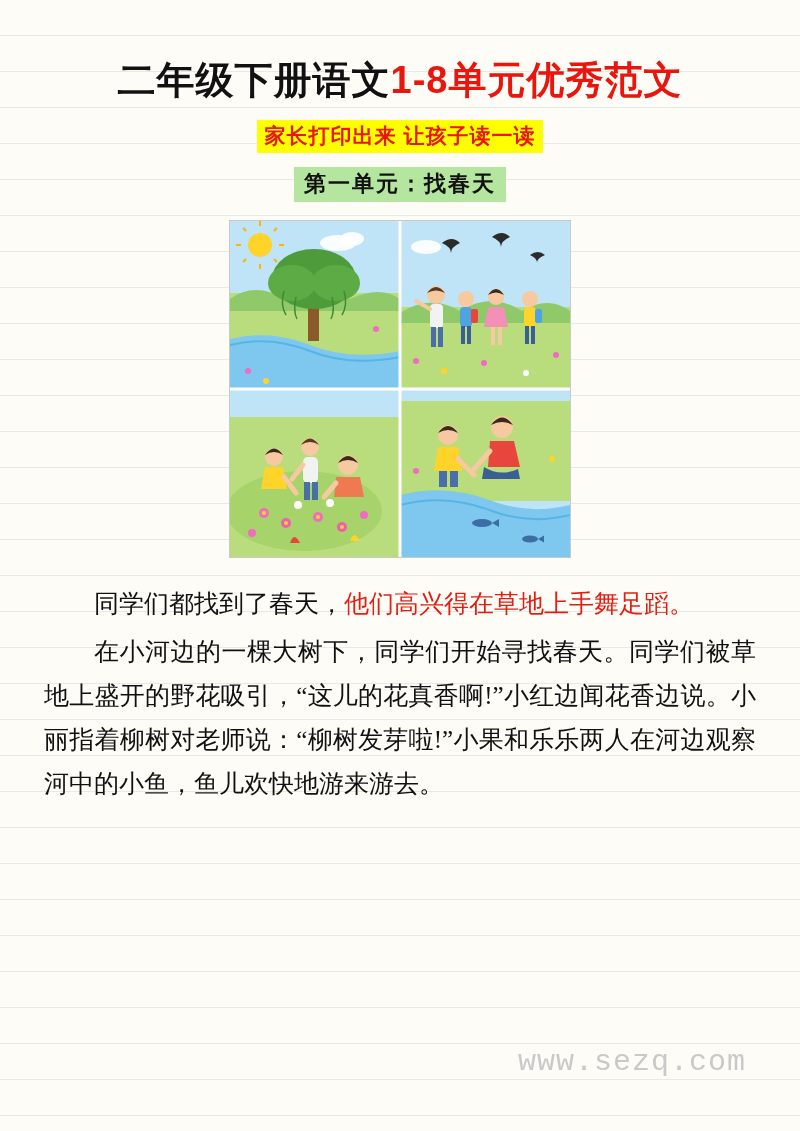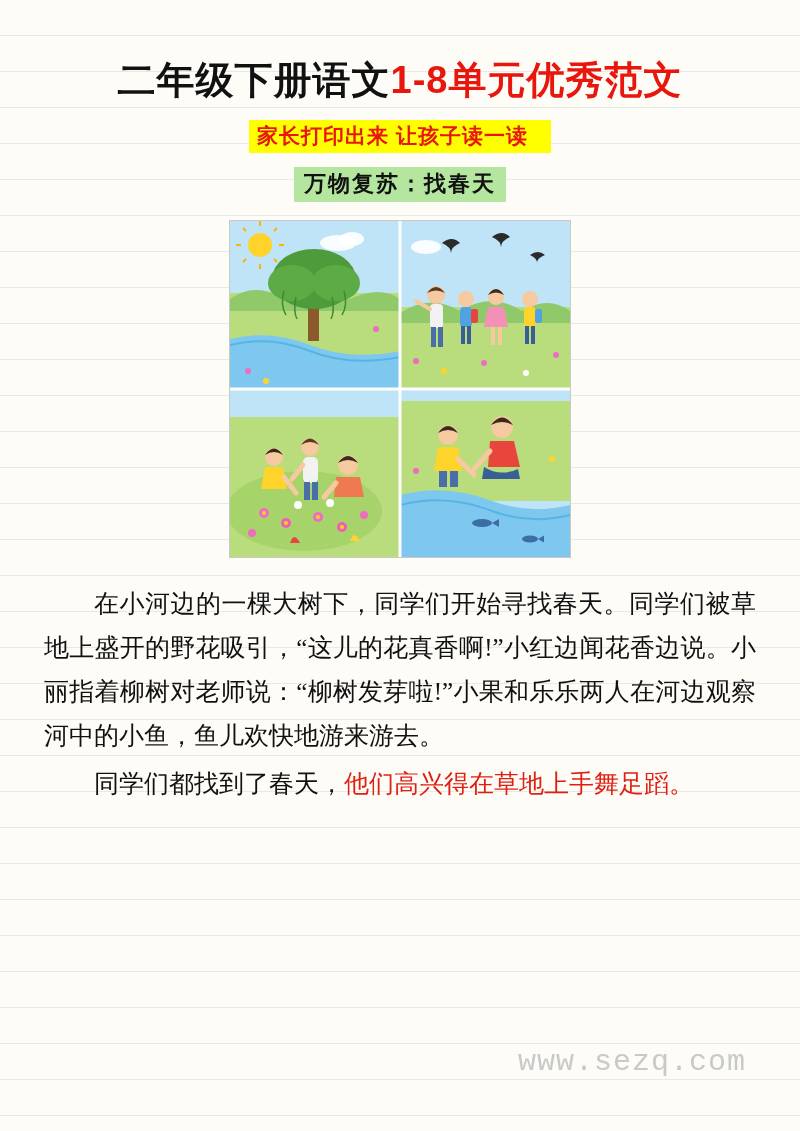--- a/index.html
+++ b/index.html
@@ -53,21 +53,21 @@
     text-align: center;
     margin-top: 14px;
   }
   .subtitle {
     display: inline-block;
     background: #ffff00;
     color: #e8160d;
     font-family: "Liberation Sans", "DejaVu Sans", sans-serif;
     font-weight: bold;
     font-size: 21px;
-    padding: 2px 23px 3px 8px;
+    padding: 2px 8px 3px 8px;
     letter-spacing: 1px;
   }
 
   .unit-wrap {
     text-align: center;
     margin-top: 14px;
   }
   .unit {
     display: inline-block;
     background: #b5e6a0;
@@ -127,21 +127,21 @@
 
     <div class="title">
       <span class="black">二年级下册语文</span><span class="red">1-8</span><span class="red">单元优秀范文</span>
     </div>
 
     <div class="subtitle-wrap">
       <span class="subtitle">家长打印出来 让孩子读一读</span>
     </div>
 
     <div class="unit-wrap">
-      <span class="unit">万物复苏：找春天</span>
+      <span class="unit">第一单元：找春天</span>
     </div>
 
     <div class="figure">
       <svg width="340" height="336" viewBox="0 0 340 336" xmlns="http://www.w3.org/2000/svg">
         <defs>
           <clipPath id="tl">
               <rect x="0" y="0" width="170" height="168"></rect>
             </clipPath>
           <clipPath id="tr">
               <rect x="170" y="0" width="170" height="168"></rect>
@@ -328,20 +328,20 @@
         </g>
 
         <g stroke="#ffffff" stroke-width="3">
           <line x1="170" y1="0" x2="170" y2="336"></line>
           <line x1="0" y1="168" x2="340" y2="168"></line>
         </g>
       </svg>
     </div>
 
     <div class="body-text">
+      <p class="para"><span>同学们都找到了春天，</span><span class="red">他们高兴得在草地上手舞足蹈。</span></p>
       <p class="para"><span>在小河边的一棵大树下，同学们开始寻找春天。同学们被草地上盛开的野花吸引，“这儿的花真香啊!”小红边闻花香边说。小丽指着柳树对老师说：“柳树发芽啦!”小果和乐乐两人在河边观察河中的小鱼，鱼儿欢快地游来游去。</span></p>
-      <p class="para"><span>同学们都找到了春天，</span><span class="red">他们高兴得在草地上手舞足蹈。</span></p>
     </div>
 
   </div>
 
   <div class="watermark">www.sezq.com</div>
 </div>
 
 </body></html>

